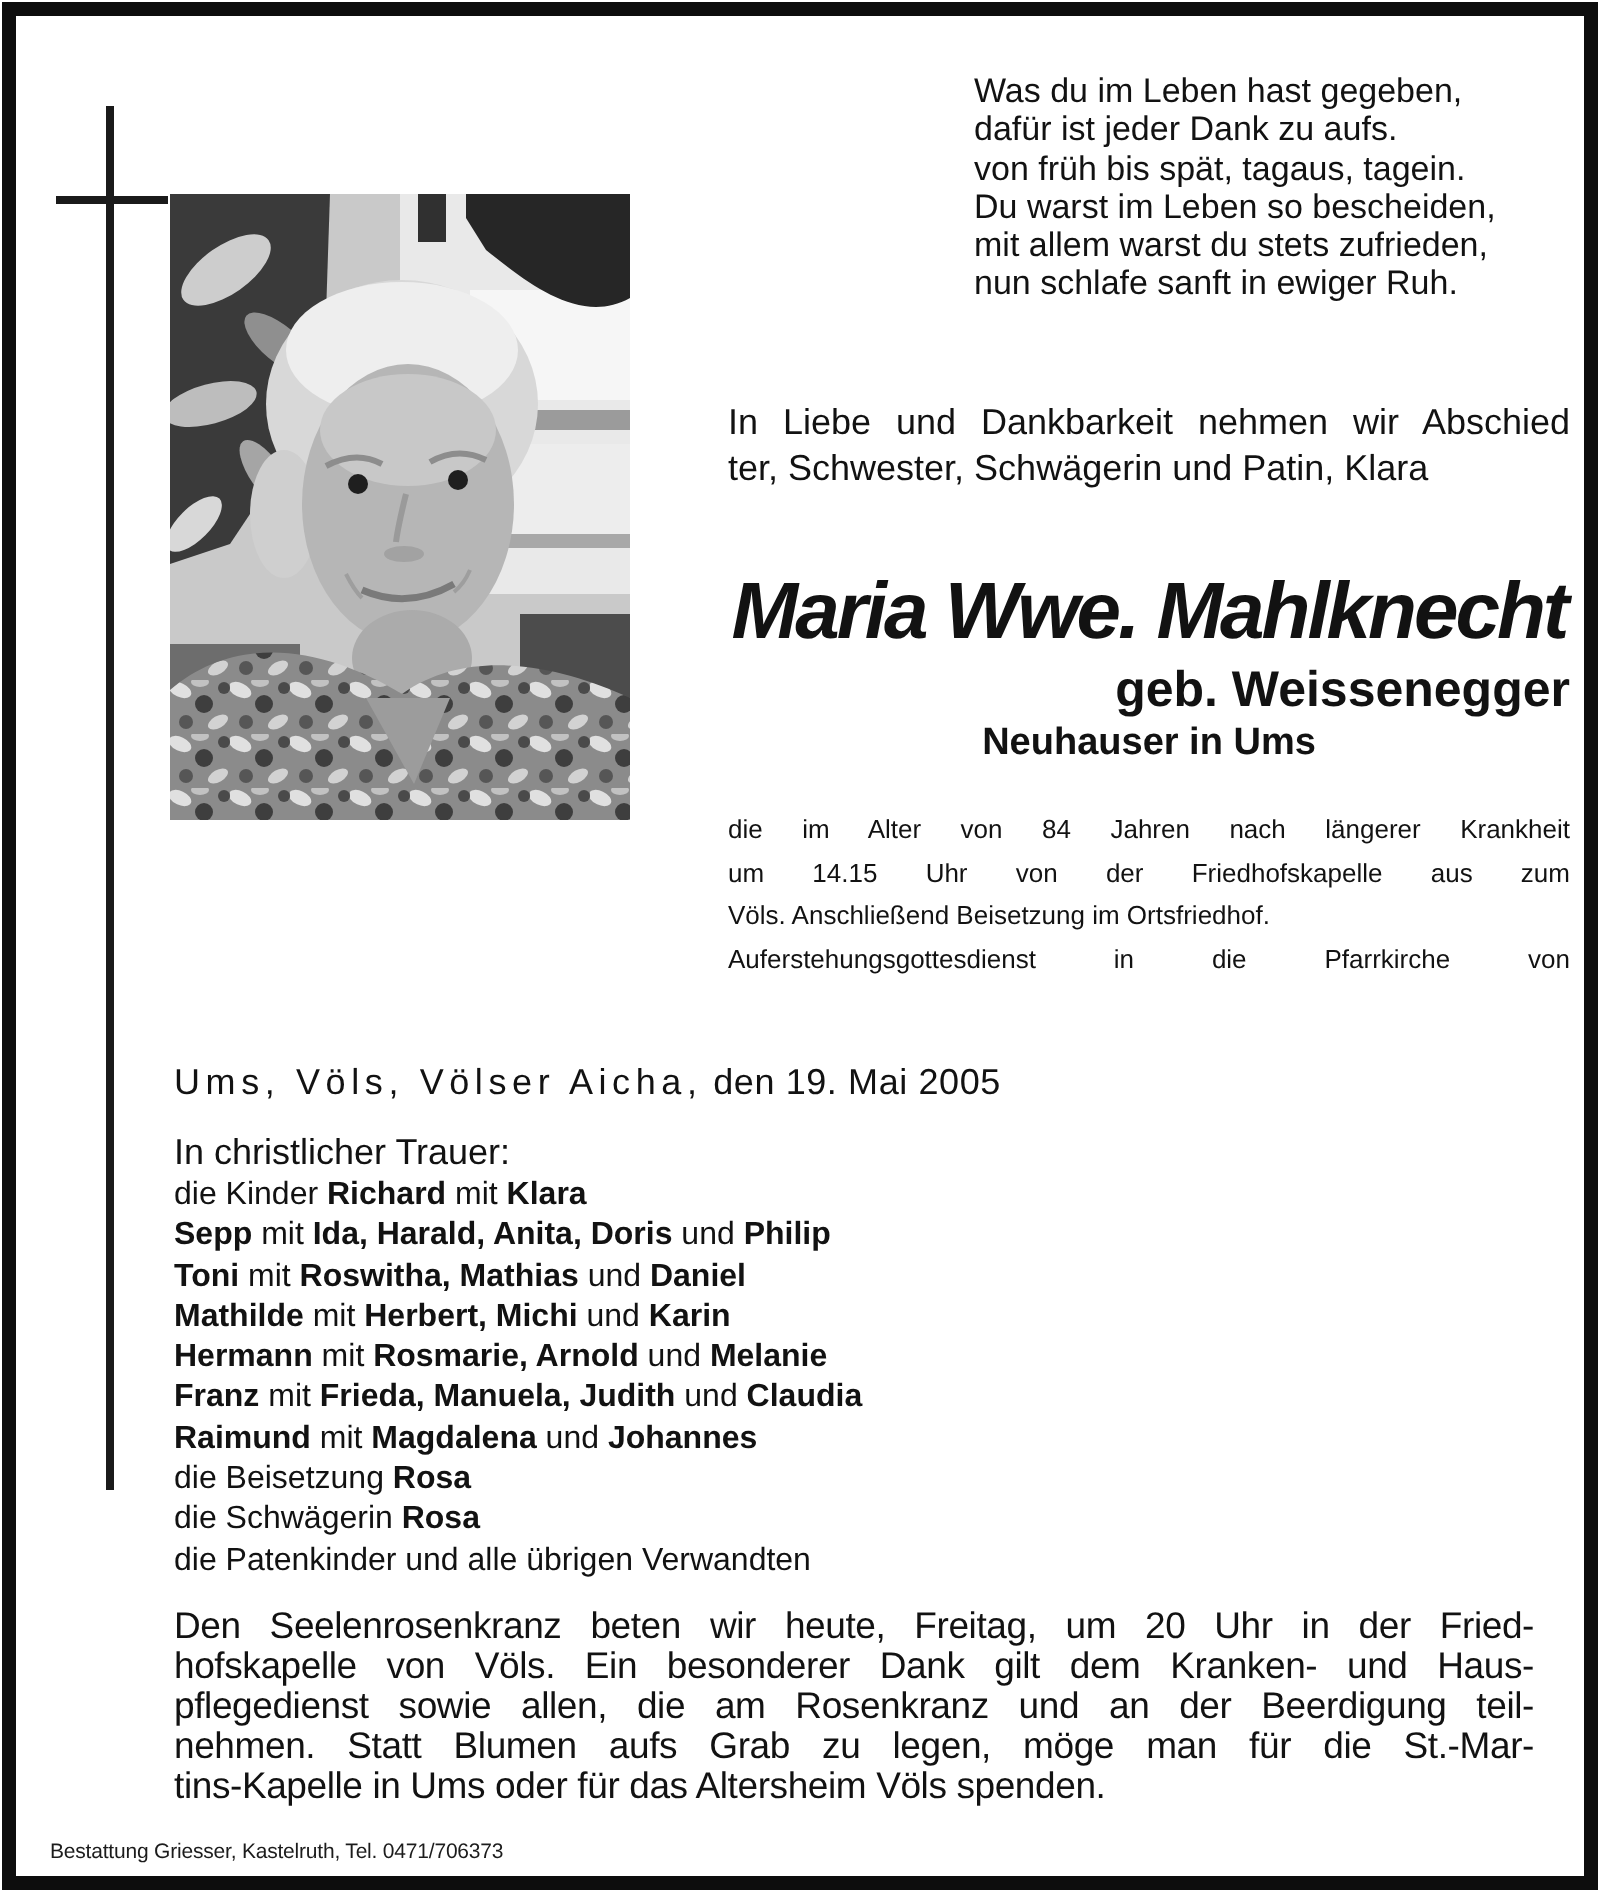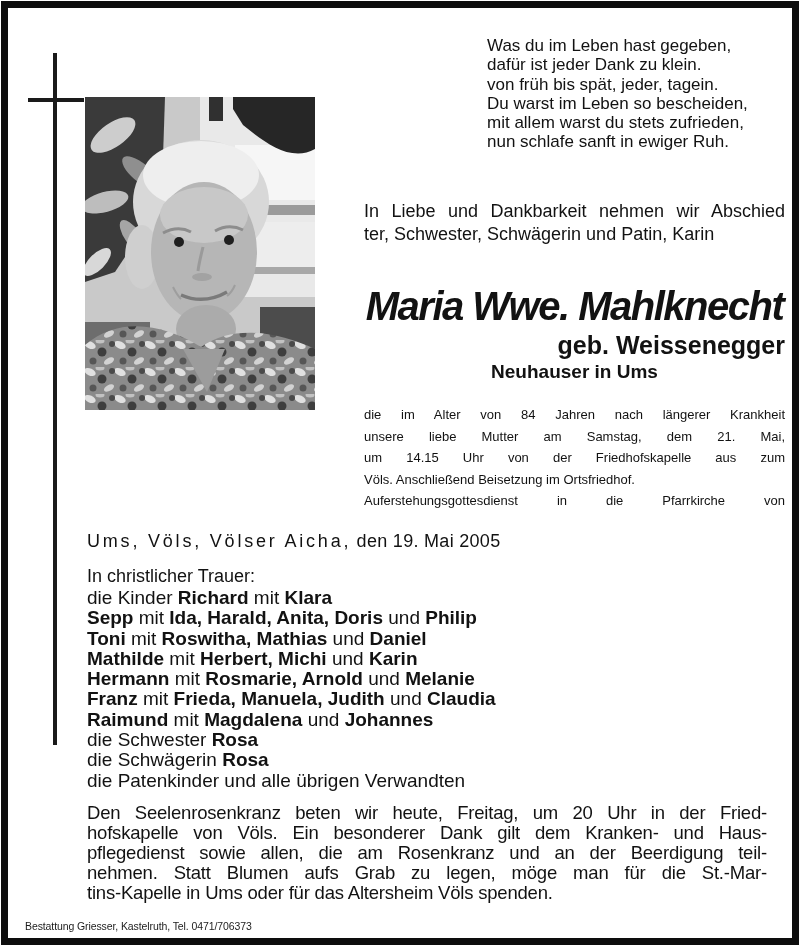--- a/index.html
+++ b/index.html
@@ -17,21 +17,21 @@
   .rcol{position:absolute;left:344px;width:421px;margin-left:20px;}
   .intro{top:200px;font-size:18px;line-height:23px;}
   .name{top:284px;text-align:center;font-size:40px;line-height:44px;font-weight:bold;letter-spacing:-1.5px;white-space:nowrap;font-style:italic;}
   .gebname{top:331px;text-align:right;font-size:25px;line-height:28px;font-weight:bold;}
   .housename{top:361px;text-align:center;font-size:19px;line-height:22px;font-weight:bold;}
   .death{top:404px;font-size:13px;line-height:21.6px;}
   .dateline{position:absolute;left:87px;top:531px;font-size:18px;white-space:nowrap;}
   .dateline .places{letter-spacing:2.8px;}
   .dateline .date{letter-spacing:0.3px;}
   .trauer-heading{position:absolute;left:87px;top:566px;font-size:18px;}
-  .mourning{position:absolute;left:87px;top:588px;width:470px;font-size:19px;line-height:20.3px;}
+  .mourning{position:absolute;left:87px;top:588px;width:470px;font-size:16px;line-height:20.3px;}
   .rosary{position:absolute;left:87px;top:803px;width:680px;font-size:18.5px;line-height:20px;letter-spacing:-0.2px;}
   .footer{position:absolute;left:25px;top:920px;font-size:10.5px;letter-spacing:-0.1px;color:#1c1c1c;}
   .line{display:block;}
   .just{text-align:justify;text-align-last:justify;}
   .b{font-weight:bold;}
 </style>
 </head>
 <body>
 
 <div class="page">
@@ -85,61 +85,60 @@
       <path d="M88,190 Q92,198 96,202" stroke="#9e9e9e" stroke-width="2" fill="none"></path>
       <path d="M150,188 Q147,195 142,199" stroke="#9e9e9e" stroke-width="2" fill="none"></path>
       <ellipse cx="121" cy="232" rx="30" ry="24" fill="#ababab"></ellipse>
       <path d="M0,248 C35,218 80,228 116,250 C150,226 195,236 230,252 L230,313 L0,313 Z" fill="url(#floral)"></path>
       <path d="M98,252 L140,252 L122,295 Z" fill="#9c9c9c"></path>
     </svg>
   </div>
 
   <div class="poem">
       <div class="line">Was du im Leben hast gegeben,</div>
-      <div class="line">dafür ist jeder Dank zu klein.</div>
-      <div class="line">von früh bis spät, jeder, tagein.</div>
+      <div class="line">dafür ist jeder Dank zu aufs.</div>
+      <div class="line">von früh bis spät, tagaus, tagein.</div>
       <div class="line">Du warst im Leben so bescheiden,</div>
       <div class="line">mit allem warst du stets zufrieden,</div>
       <div class="line">nun schlafe sanft in ewiger Ruh.</div>
     </div>
 
   <div class="rcol intro">
       <div class="line just">In Liebe und Dankbarkeit nehmen wir Abschied</div>
-      <div class="line">ter, Schwester, Schwägerin und Patin, Karin</div>
+      <div class="line">ter, Schwester, Schwägerin und Patin, Klara</div>
     </div>
 
   <div class="rcol name">Maria Wwe. Mahlknecht</div>
 
   <div class="rcol gebname">geb. Weissenegger</div>
 
   <div class="rcol housename">Neuhauser in Ums</div>
 
   <div class="rcol death">
       <div class="line just">die im Alter von 84 Jahren nach längerer Krankheit</div>
-      <div class="line just">unsere liebe Mutter am Samstag, dem 21. Mai,</div>
       <div class="line just">um 14.15 Uhr von der Friedhofskapelle aus zum</div>
       <div class="line">Völs. Anschließend Beisetzung im Ortsfriedhof.</div>
       <div class="line just">Auferstehungsgottesdienst in die Pfarrkirche von</div>
     </div>
 
   <div class="dateline">
     <span class="places">Ums, Völs, Völser Aicha,</span><span class="date"> den 19. Mai 2005</span>
   </div>
 
   <div class="trauer-heading">In christlicher Trauer:</div>
 
   <div class="mourning">
       <div class="line"><span>die Kinder </span><span class="b">Richard</span><span> mit </span><span class="b">Klara</span></div>
       <div class="line"><span class="b">Sepp</span><span> mit </span><span class="b">Ida, Harald, Anita, Doris</span><span> und </span><span class="b">Philip</span></div>
       <div class="line"><span class="b">Toni</span><span> mit </span><span class="b">Roswitha, Mathias</span><span> und </span><span class="b">Daniel</span></div>
       <div class="line"><span class="b">Mathilde</span><span> mit </span><span class="b">Herbert, Michi</span><span> und </span><span class="b">Karin</span></div>
       <div class="line"><span class="b">Hermann</span><span> mit </span><span class="b">Rosmarie, Arnold</span><span> und </span><span class="b">Melanie</span></div>
       <div class="line"><span class="b">Franz</span><span> mit </span><span class="b">Frieda, Manuela, Judith</span><span> und </span><span class="b">Claudia</span></div>
       <div class="line"><span class="b">Raimund</span><span> mit </span><span class="b">Magdalena</span><span> und </span><span class="b">Johannes</span></div>
-      <div class="line"><span>die Schwester </span><span class="b">Rosa</span></div>
+      <div class="line"><span>die Beisetzung </span><span class="b">Rosa</span></div>
       <div class="line"><span>die Schwägerin </span><span class="b">Rosa</span></div>
       <div class="line"><span>die Patenkinder und alle übrigen Verwandten</span></div>
     </div>
 
   <div class="rosary">
       <div class="line just">Den Seelenrosenkranz beten wir heute, Freitag, um 20 Uhr in der Fried-</div>
       <div class="line just">hofskapelle von Völs. Ein besonderer Dank gilt dem Kranken- und Haus-</div>
       <div class="line just">pflegedienst sowie allen, die am Rosenkranz und an der Beerdigung teil-</div>
       <div class="line just">nehmen. Statt Blumen aufs Grab zu legen, möge man für die St.-Mar-</div>
       <div class="line">tins-Kapelle in Ums oder für das Altersheim Völs spenden.</div>

